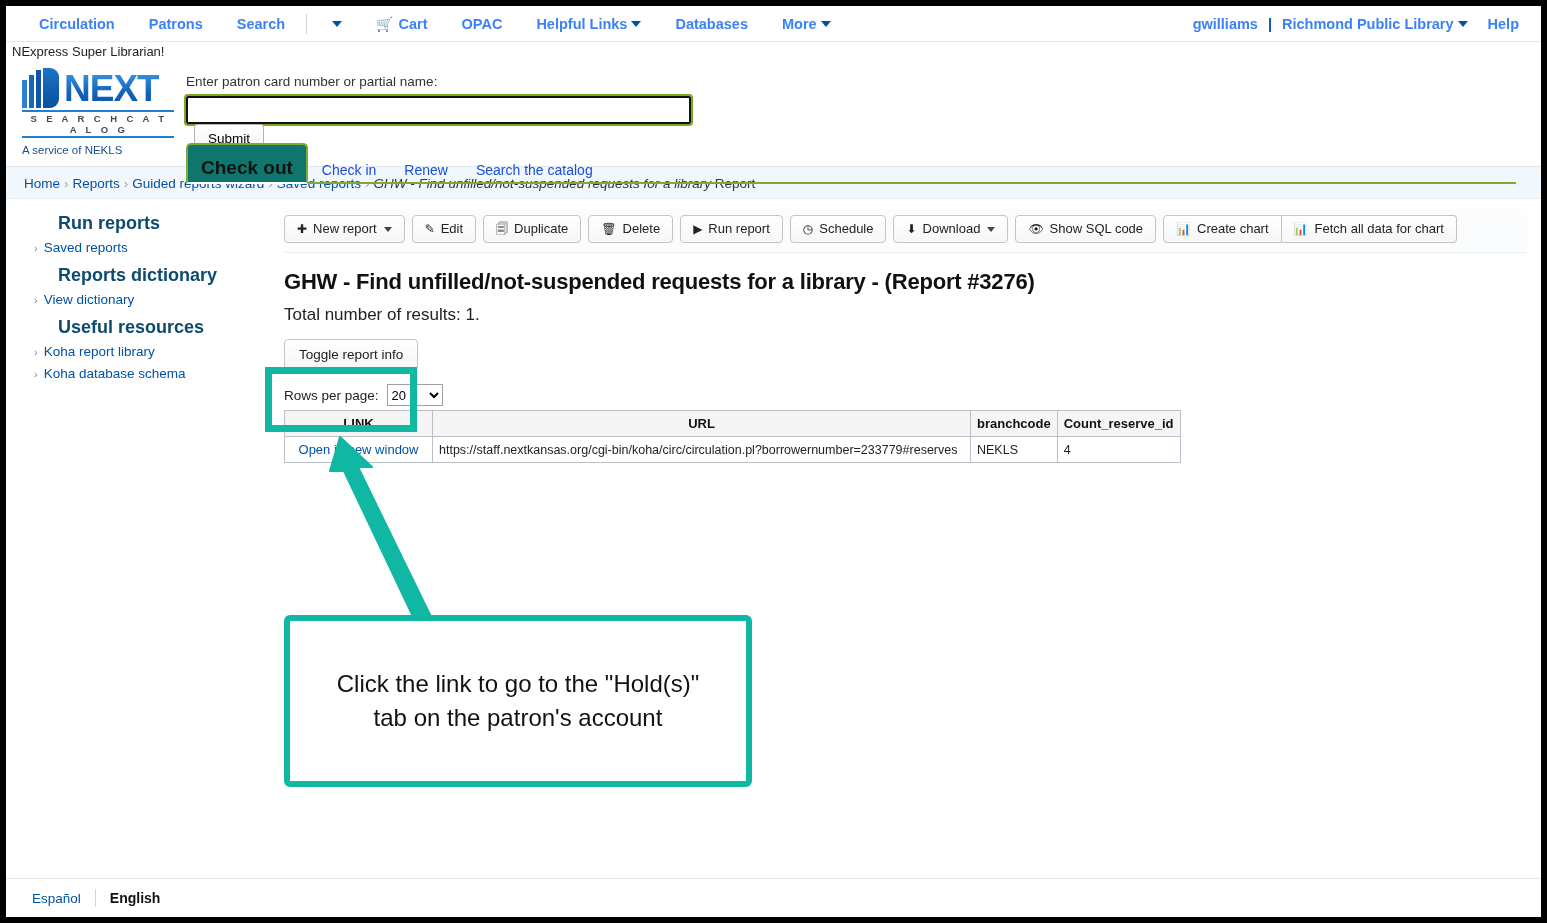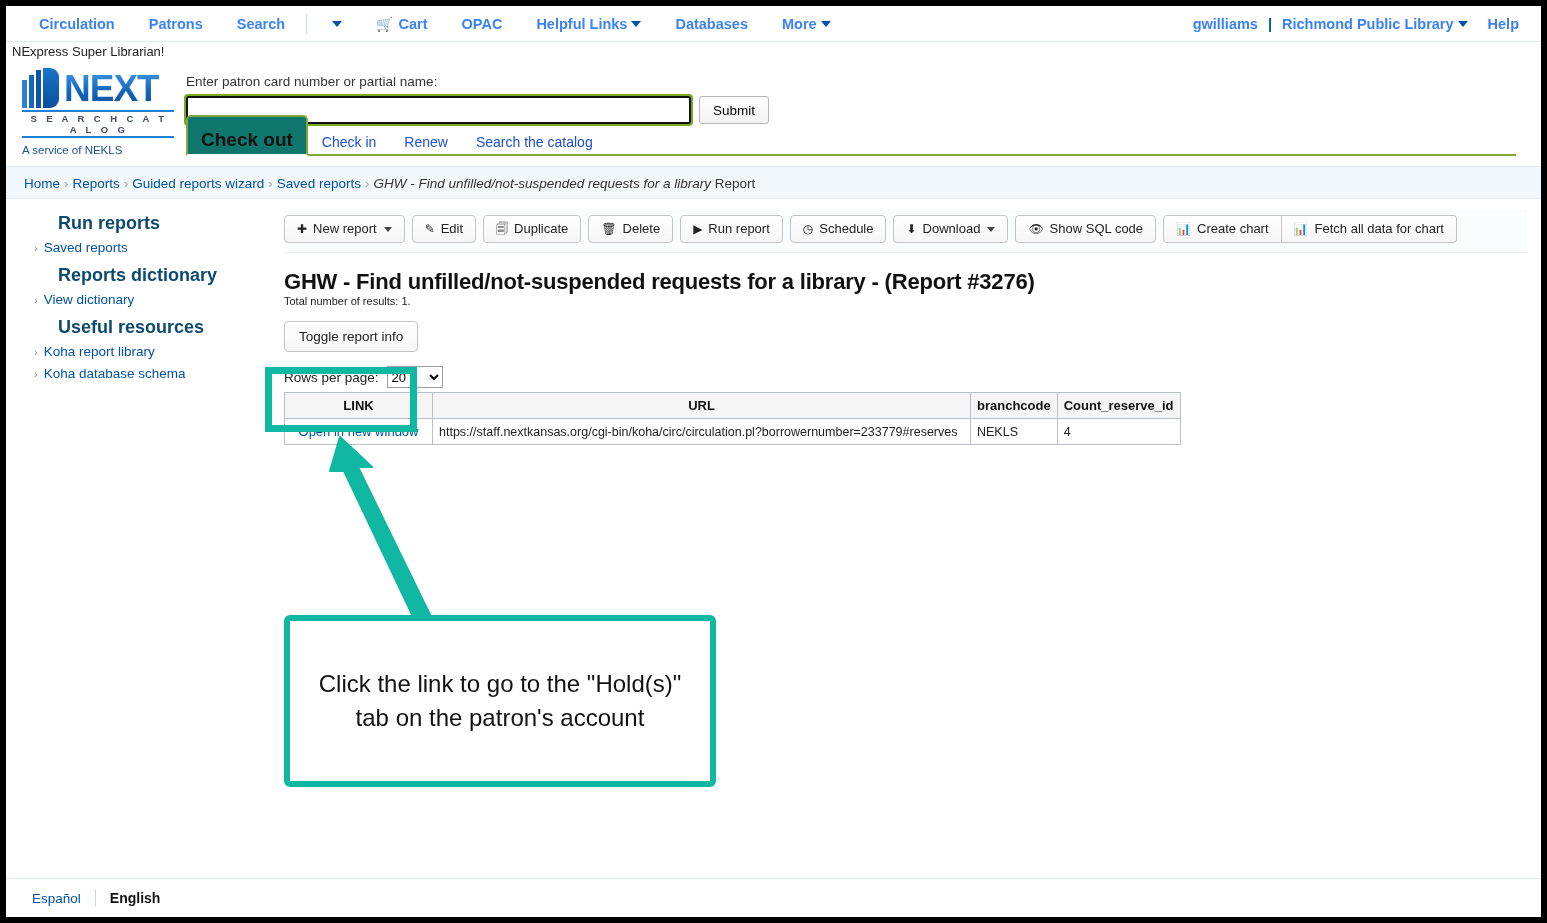--- a/index.html
+++ b/index.html
@@ -96,21 +96,21 @@
     border-top:2px solid #1f7fd4;
     border-bottom:2px solid #1f7fd4;
     padding:1px 0 1px 2px;
     width:152px;
     text-align:center;
   }
   .logo-service { margin-top:6px; font-size:11.5px; color:#1b4f8a; }
 
   .searchzone { position:absolute; left:180px; top:12px; }
   .search-label { font-size:13.5px; color:#333; margin-bottom:7px; }
-  .search-row { display:flex; align-items:flex-start; }
+  .search-row { display:flex; align-items:flex-start;flex-direction:column; }
   .search-input {
     width:505px; height:28px;
     border:2px solid #111;
     outline:2px solid #7ba821;
     outline-offset:0px;
     box-shadow:0 0 0 1px #9cc441;
     font-size:14px; padding:2px 6px;
     border-radius:2px;
     background:#fff;
   }
@@ -206,21 +206,21 @@
   .tb-group.joined .tb-btn { margin-right:0; border-radius:0; border-left:none;}
   .tb-group.joined .tb-btn:first-child { border-radius:4px 0 0 4px; border-left:1px solid #c4c4c4;}
   .tb-group.joined .tb-btn:last-child { border-radius:0 4px 4px 0; }
 
   
   .rep-title {
     font-size:22px; font-weight:bold; color:#111;
     margin:16px 0 0 0;
     letter-spacing:-0.2px;
   }
-  .rep-total { font-size:11px; color:#222; }
+  .rep-total { font-size:17px; color:#222; margin-top:10px; }
   .toggle-btn {
     margin-top:14px;
     font-family:"Liberation Sans", sans-serif;
     font-size:13.5px; color:#222;
     background:linear-gradient(180deg,#ffffff 0%,#f6f6f6 100%);
     border:1px solid #c4c4c4; border-radius:4px;
     padding:7px 14px; cursor:pointer;
   }
   .rpp-row {
     margin-top:14px; display:flex; align-items:center;
@@ -275,21 +275,21 @@
   .hl-box {
     position:absolute;
     left:259px; top:361px;
     width:152px; height:65px;
     border:7px solid #10b8a4;
     background:transparent;
   }
   .callout {
     position:absolute;
     left:278px; top:609px;
-    width:432px; height:172px;
+    width:468px; height:172px;
     background:#fff;
     border:6px solid #10b8a4;
     border-radius:6px;
     display:flex; align-items:center; justify-content:center;
     text-align:center;
   }
   .callout .ctext {
     font-size:24px; color:#111; line-height:34px;
     font-family:"Liberation Sans", sans-serif;
     padding:0 18px;

